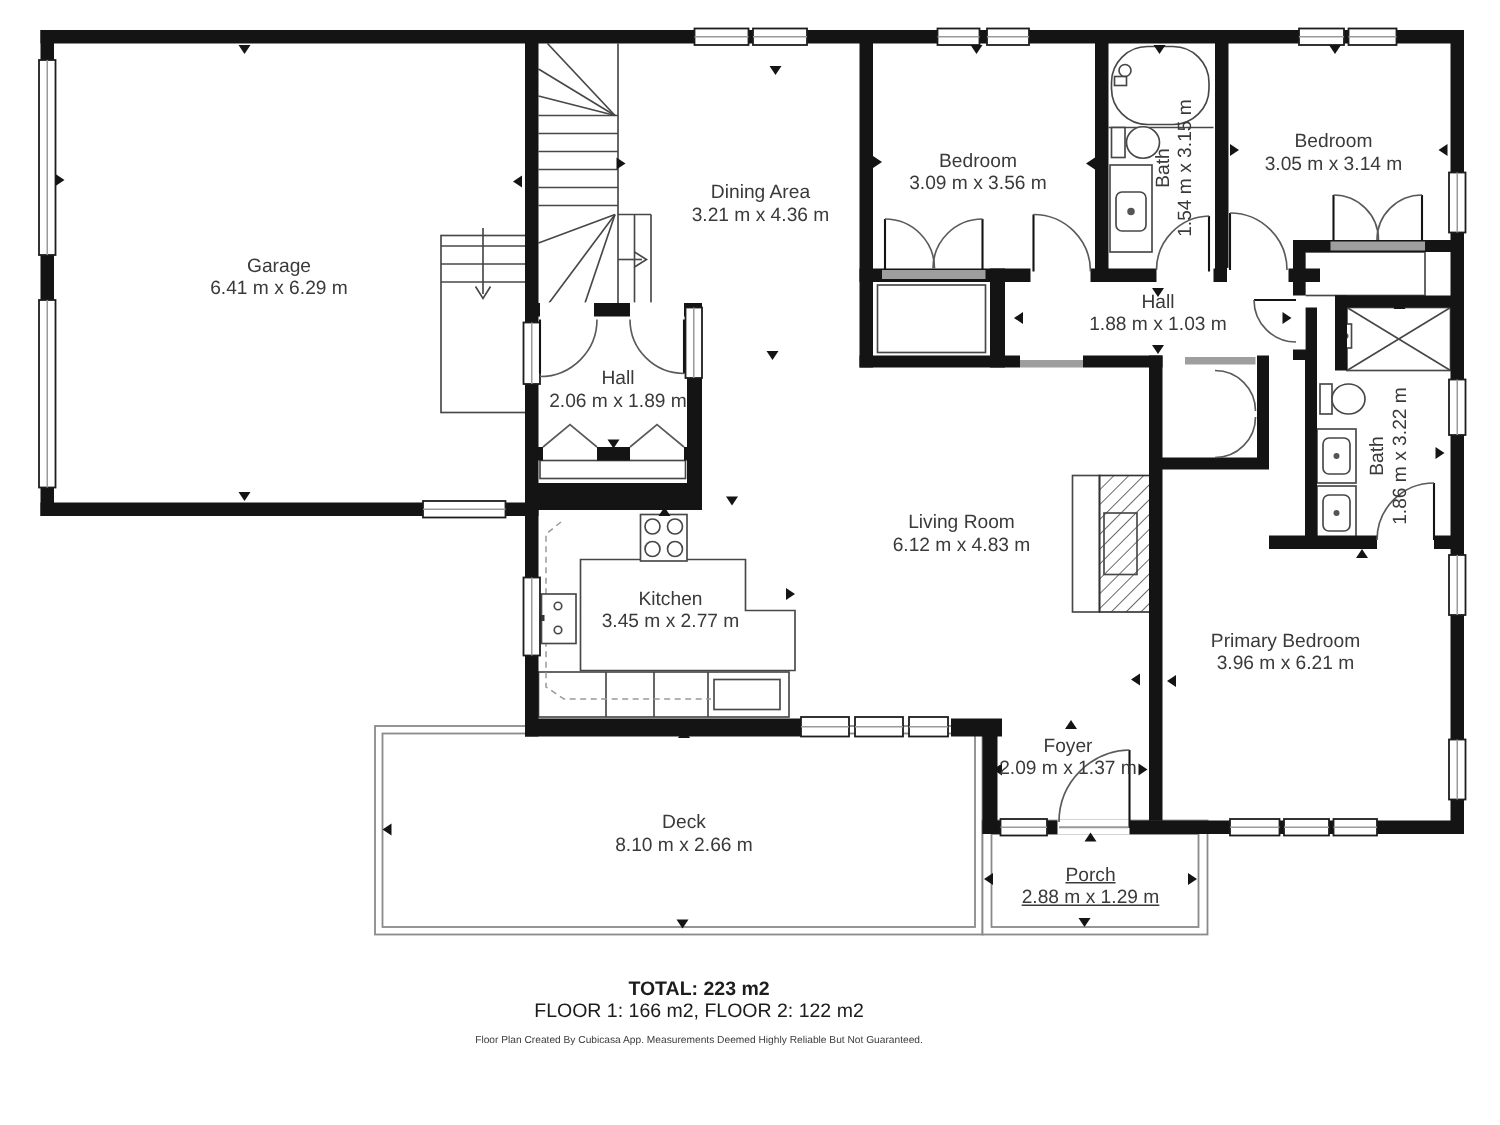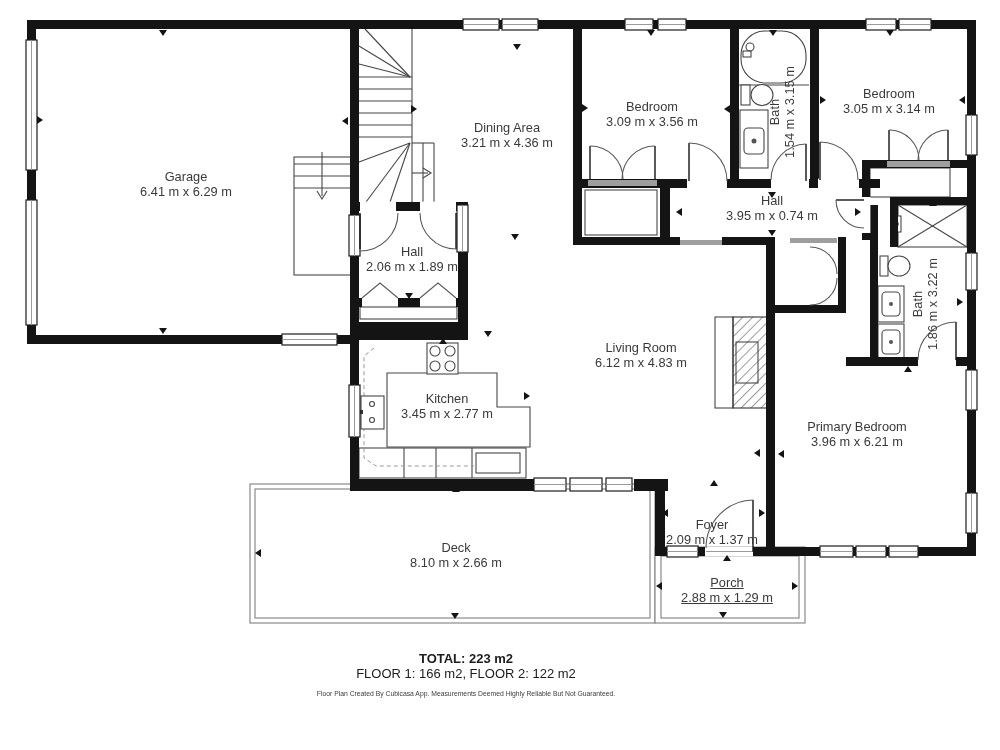--- a/index.html
+++ b/index.html
@@ -338,21 +338,21 @@
   <div class="room-label vert" style="left:782px;top:112px;">
     <div>Bath</div>
       <div>1.54 m x 3.15 m</div>
   </div>
   <div class="room-label" style="left:889px;top:101px;">
     <div>Bedroom</div>
       <div>3.05 m x 3.14 m</div>
   </div>
   <div class="room-label" style="left:772px;top:208px;">
     <div>Hall</div>
-      <div>3.95 m x 0.74 m</div>
+      <div>1.88 m x 1.03 m</div>
   </div>
   <div class="room-label" style="left:412px;top:259px;">
     <div>Hall</div>
       <div>2.06 m x 1.89 m</div>
   </div>
   <div class="room-label vert" style="left:925px;top:304px;">
     <div>Bath</div>
       <div>1.86 m x 3.22 m</div>
   </div>
   <div class="room-label" style="left:641px;top:355px;">
@@ -360,21 +360,21 @@
       <div>6.12 m x 4.83 m</div>
   </div>
   <div class="room-label" style="left:447px;top:406px;">
     <div>Kitchen</div>
       <div>3.45 m x 2.77 m</div>
   </div>
   <div class="room-label" style="left:857px;top:434px;">
     <div>Primary Bedroom</div>
       <div>3.96 m x 6.21 m</div>
   </div>
-  <div class="room-label" style="left:712px;top:504px;margin-top:28px;">
+  <div class="room-label" style="left:712px;top:504px;">
     <div>Foyer</div>
       <div>2.09 m x 1.37 m</div>
   </div>
   <div class="room-label" style="left:456px;top:555px;">
     <div>Deck</div>
       <div>8.10 m x 2.66 m</div>
   </div>
   <div class="room-label" style="left:727px;top:590px;text-decoration:underline;">
     <div>Porch</div>
       <div>2.88 m x 1.29 m</div>

